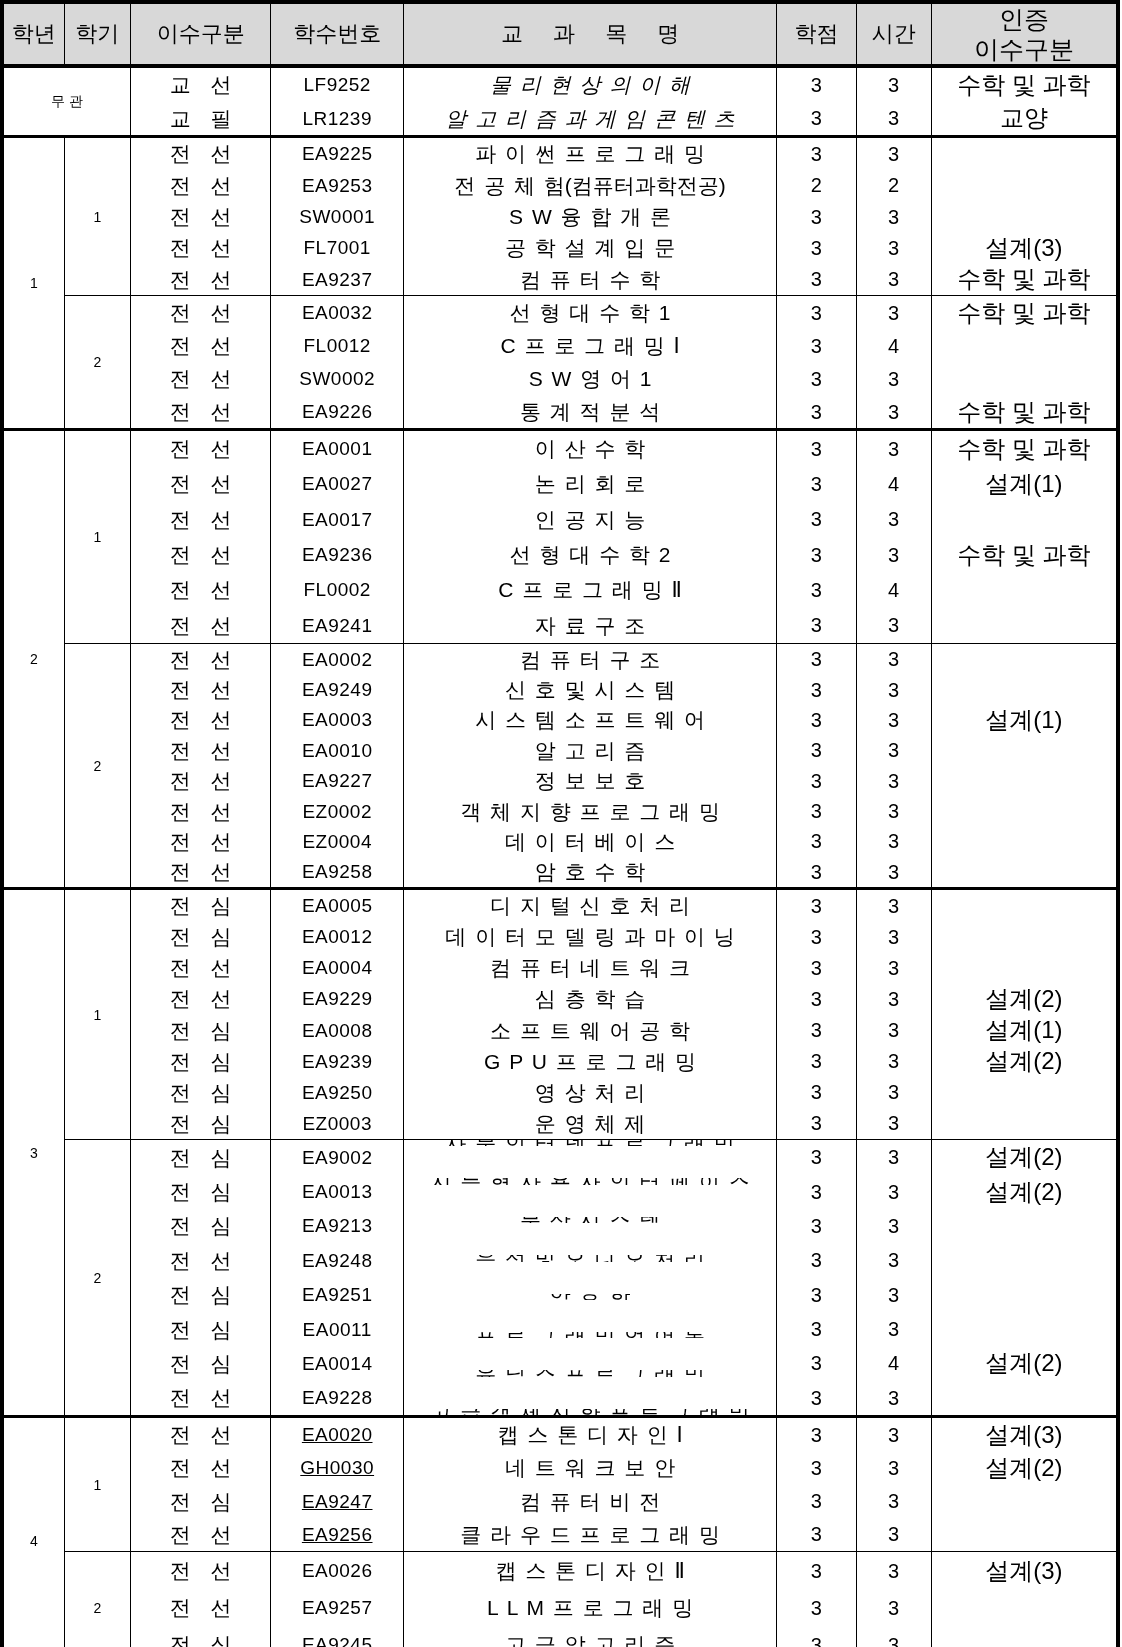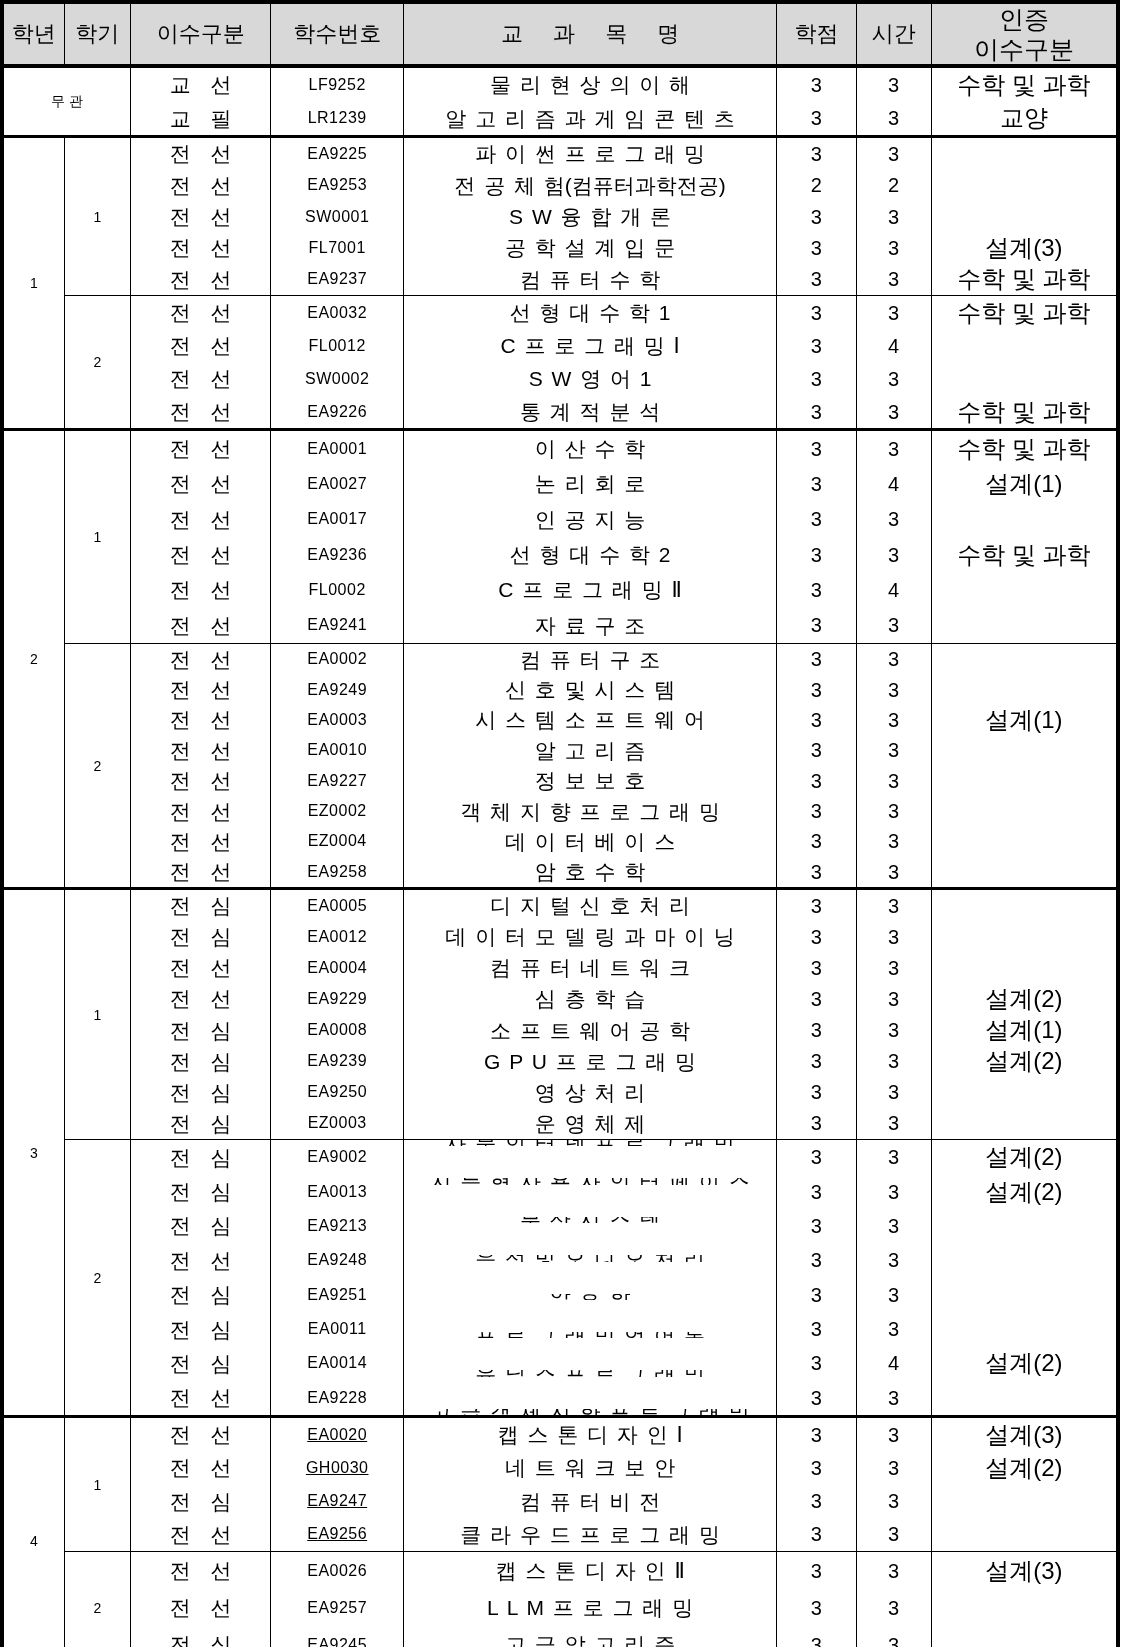--- a/index.html
+++ b/index.html
@@ -69,21 +69,21 @@
     flex: 1 1 0;
     display: flex;
     align-items: center;
     justify-content: center;
     white-space: nowrap;
     overflow: hidden;
     font-size: 21px;
     line-height: 1;
   }
   td.col-category .line { word-spacing: 14px; }
-  td.col-code .line     { font-size: 16px; letter-spacing: 0.5px; }
+  td.col-code .line     { font-size: 19px; letter-spacing: 0.5px; }
   td.col-name .line     { word-spacing: 3px; }
   td.col-credits .line,
   td.col-hours .line    { font-size: 20px; }
   td.col-cert .line     { font-size: 24px; }
 </style>
 </head>
 <body>
 
 <div id="page">
   <table class="curriculum">
@@ -119,21 +119,21 @@
               <div class="line">교 필</div>
             </div>
           </td>
           <td class="data-cell col-code">
             <div class="lines" style="height: 67px;">
               <div class="line">LF9252</div>
               <div class="line">LR1239</div>
             </div>
           </td>
           <td class="data-cell col-name">
-            <div class="lines" style="height: 67px;">
+            <div class="lines" style="height: 67px; font-style: italic;">
               <div class="line">물 리 현 상 의 이 해</div>
               <div class="line">알 고 리 즘 과 게 임 콘 텐 츠</div>
             </div>
           </td>
           <td class="data-cell col-credits">
             <div class="lines" style="height: 67px;">
               <div class="line">3</div>
               <div class="line">3</div>
             </div>
           </td>

